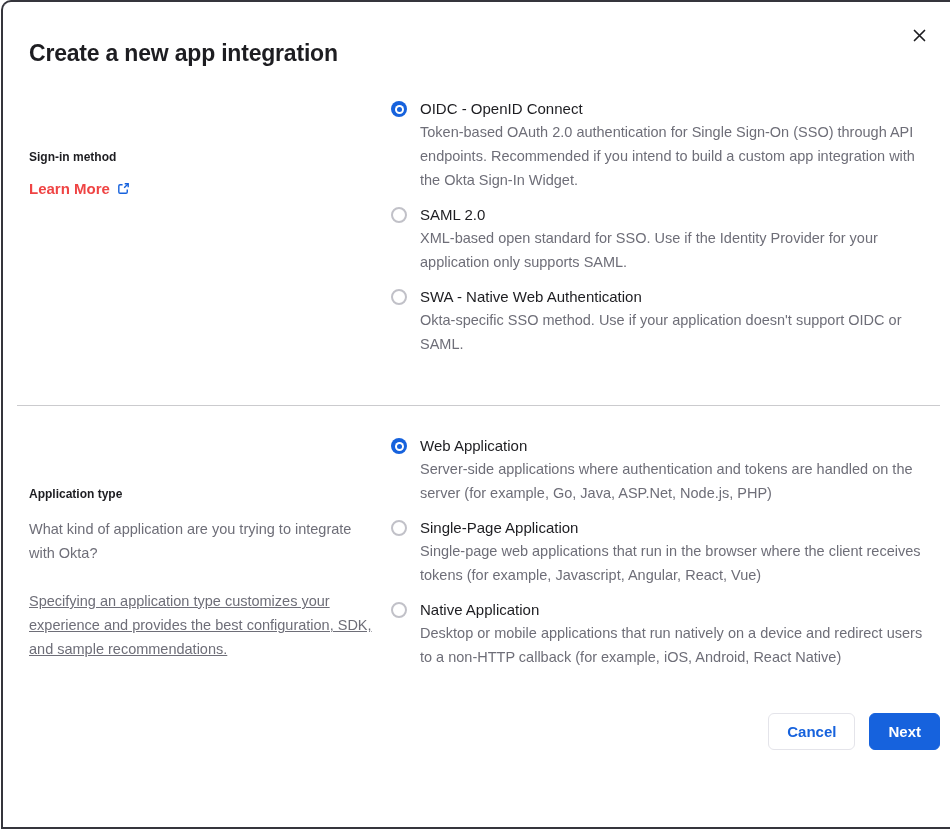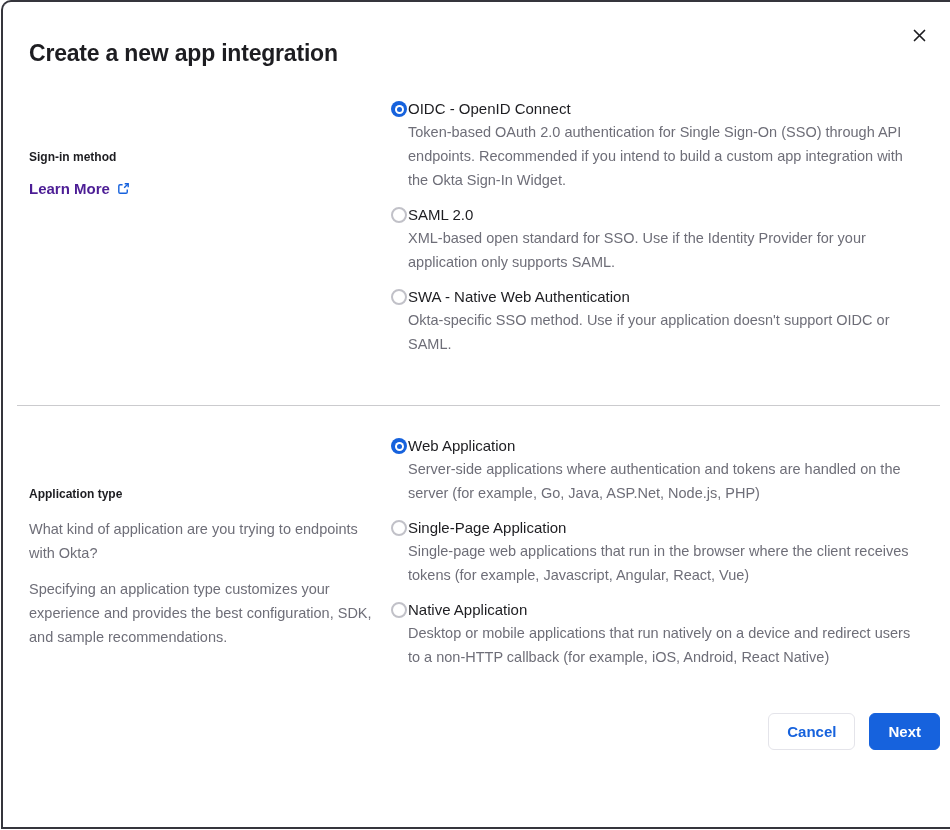--- a/index.html
+++ b/index.html
@@ -45,36 +45,36 @@
     color: #1d1d21;
     margin-top: 48px;
   }
   .learn-more {
     display: inline-flex;
     align-items: center;
     gap: 6px;
     margin-top: 12px;
     font-size: 15px;
     font-weight: bold;
-    color: #4c1d95;
+    color: #ef4444;
     text-decoration: none;
     cursor: pointer;
     text-align: center;
   }
   .left-para {
     margin-top: 12px;
     font-size: 14.5px;
     line-height: 24px;
     color: #6e6e78;
     max-width: 346px;
   }
-  .left-para + .left-para { margin-top: 12px; }
+  .left-para + .left-para { margin-top: 24px; text-decoration: underline; }
   .option {
     display: flex;
-    gap: 1px;
+    gap: 13px;
     margin-bottom: 12px;
     cursor: pointer;
   }
   .radio {
     flex: 0 0 16px;
     width: 16px; height: 16px;
     margin-top: 3px;
     border-radius: 50%;
     border: 2px solid #c1c1c8;
     background: #fff;
@@ -190,21 +190,21 @@
         </div>
       </div>
     </div>
   </div>
 
   <hr class="divider">
 
   <div class="section second">
     <div class="section-left">
       <div class="section-heading">Application type</div>
-      <p class="left-para">What kind of application are you trying to endpoints with Okta?</p>
+      <p class="left-para">What kind of application are you trying to integrate with Okta?</p>
       <p class="left-para">Specifying an application type customizes your experience and provides the best configuration, SDK, and sample recommendations.</p>
     </div>
     <div class="section-right">
       <div class="option">
         <span class="radio selected"></span>
         <div class="option-body">
           <div class="option-label">Web Application</div>
           <div class="option-desc">Server-side applications where authentication and tokens are handled on the server (for example, Go, Java, ASP.Net, Node.js, PHP)</div>
         </div>
       </div>

